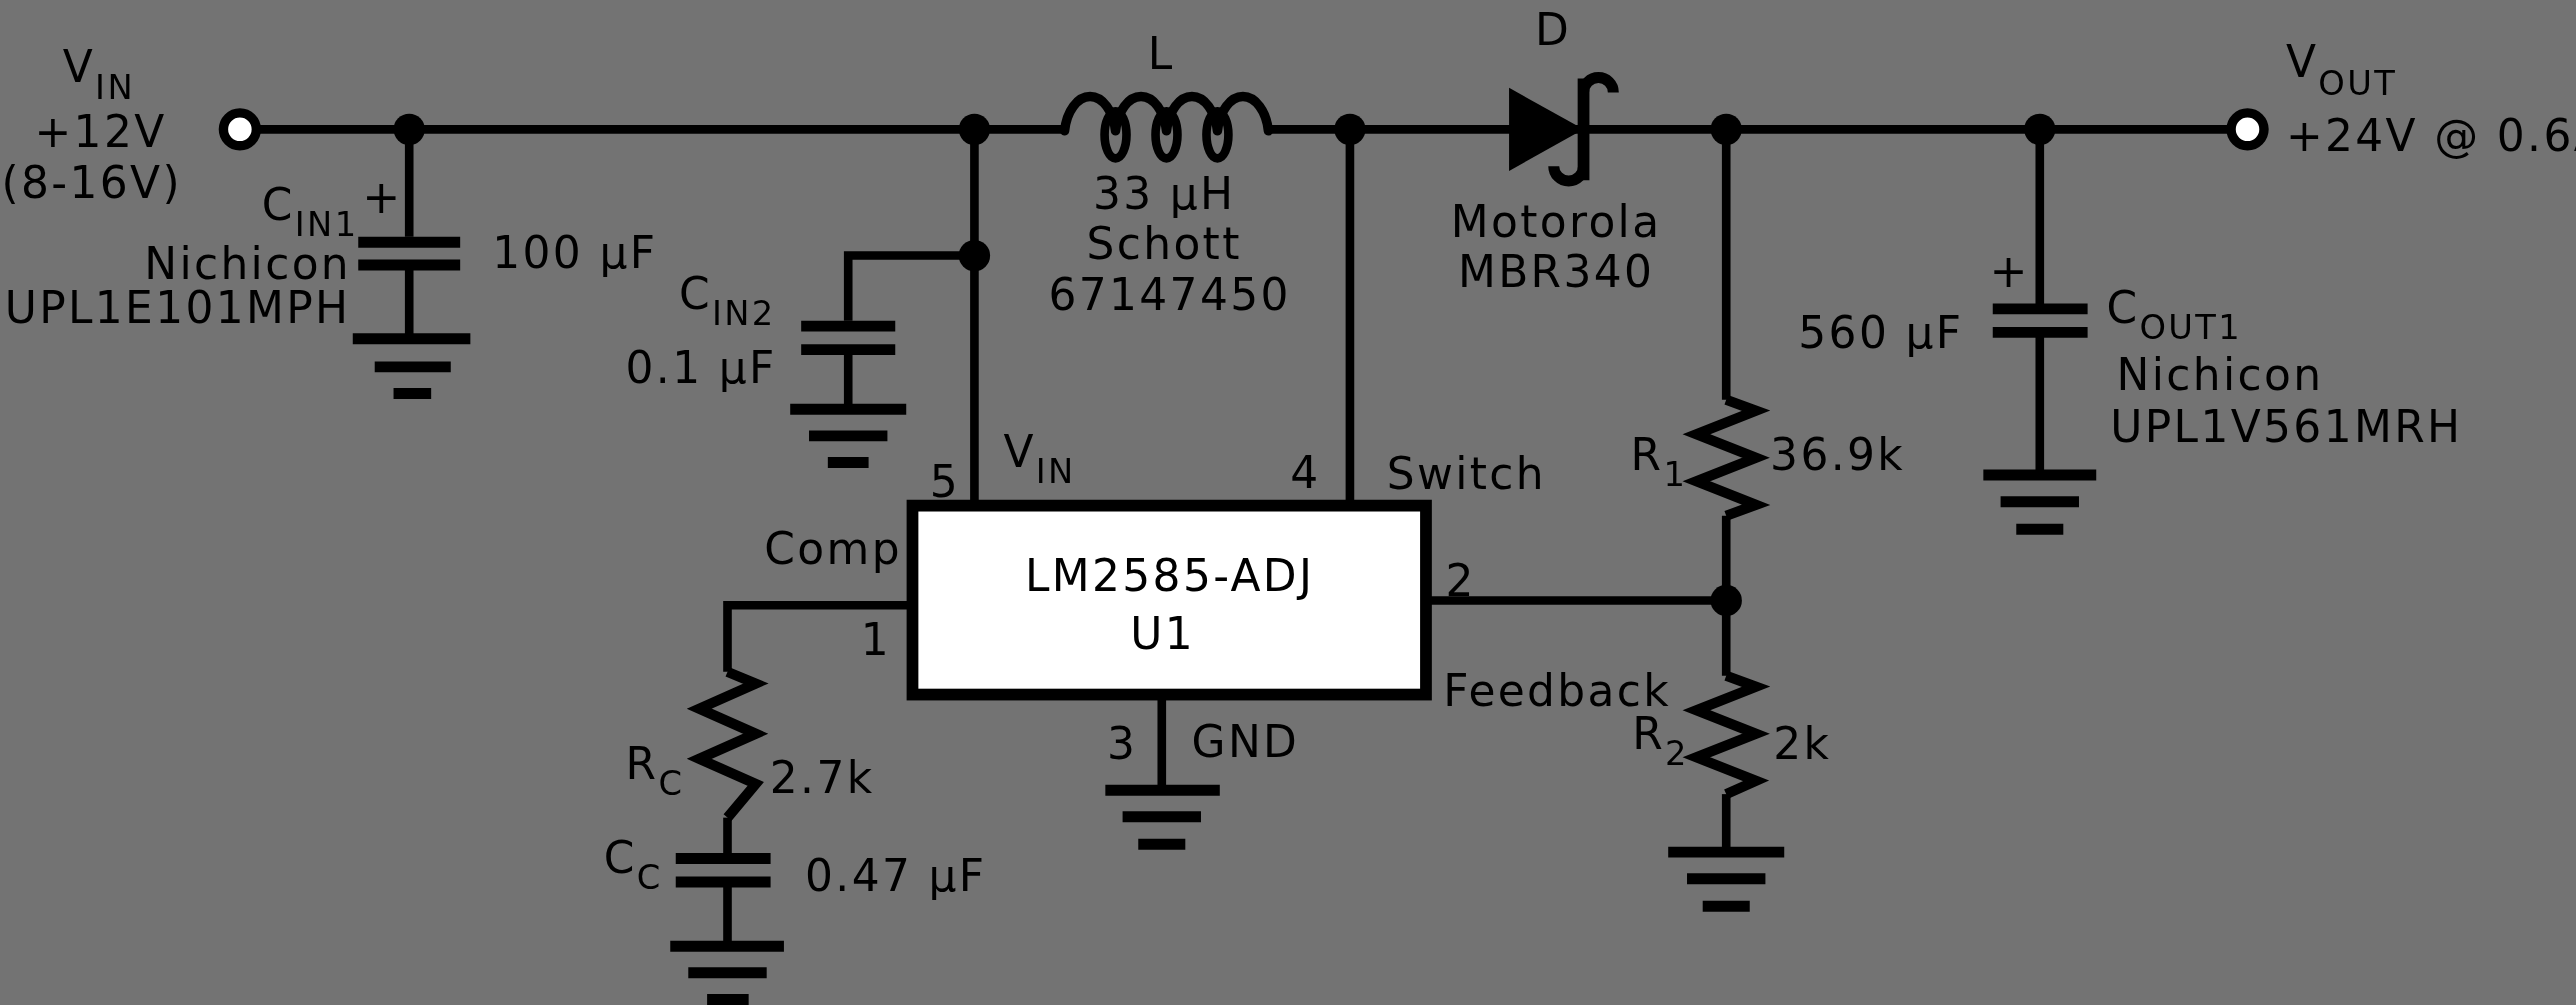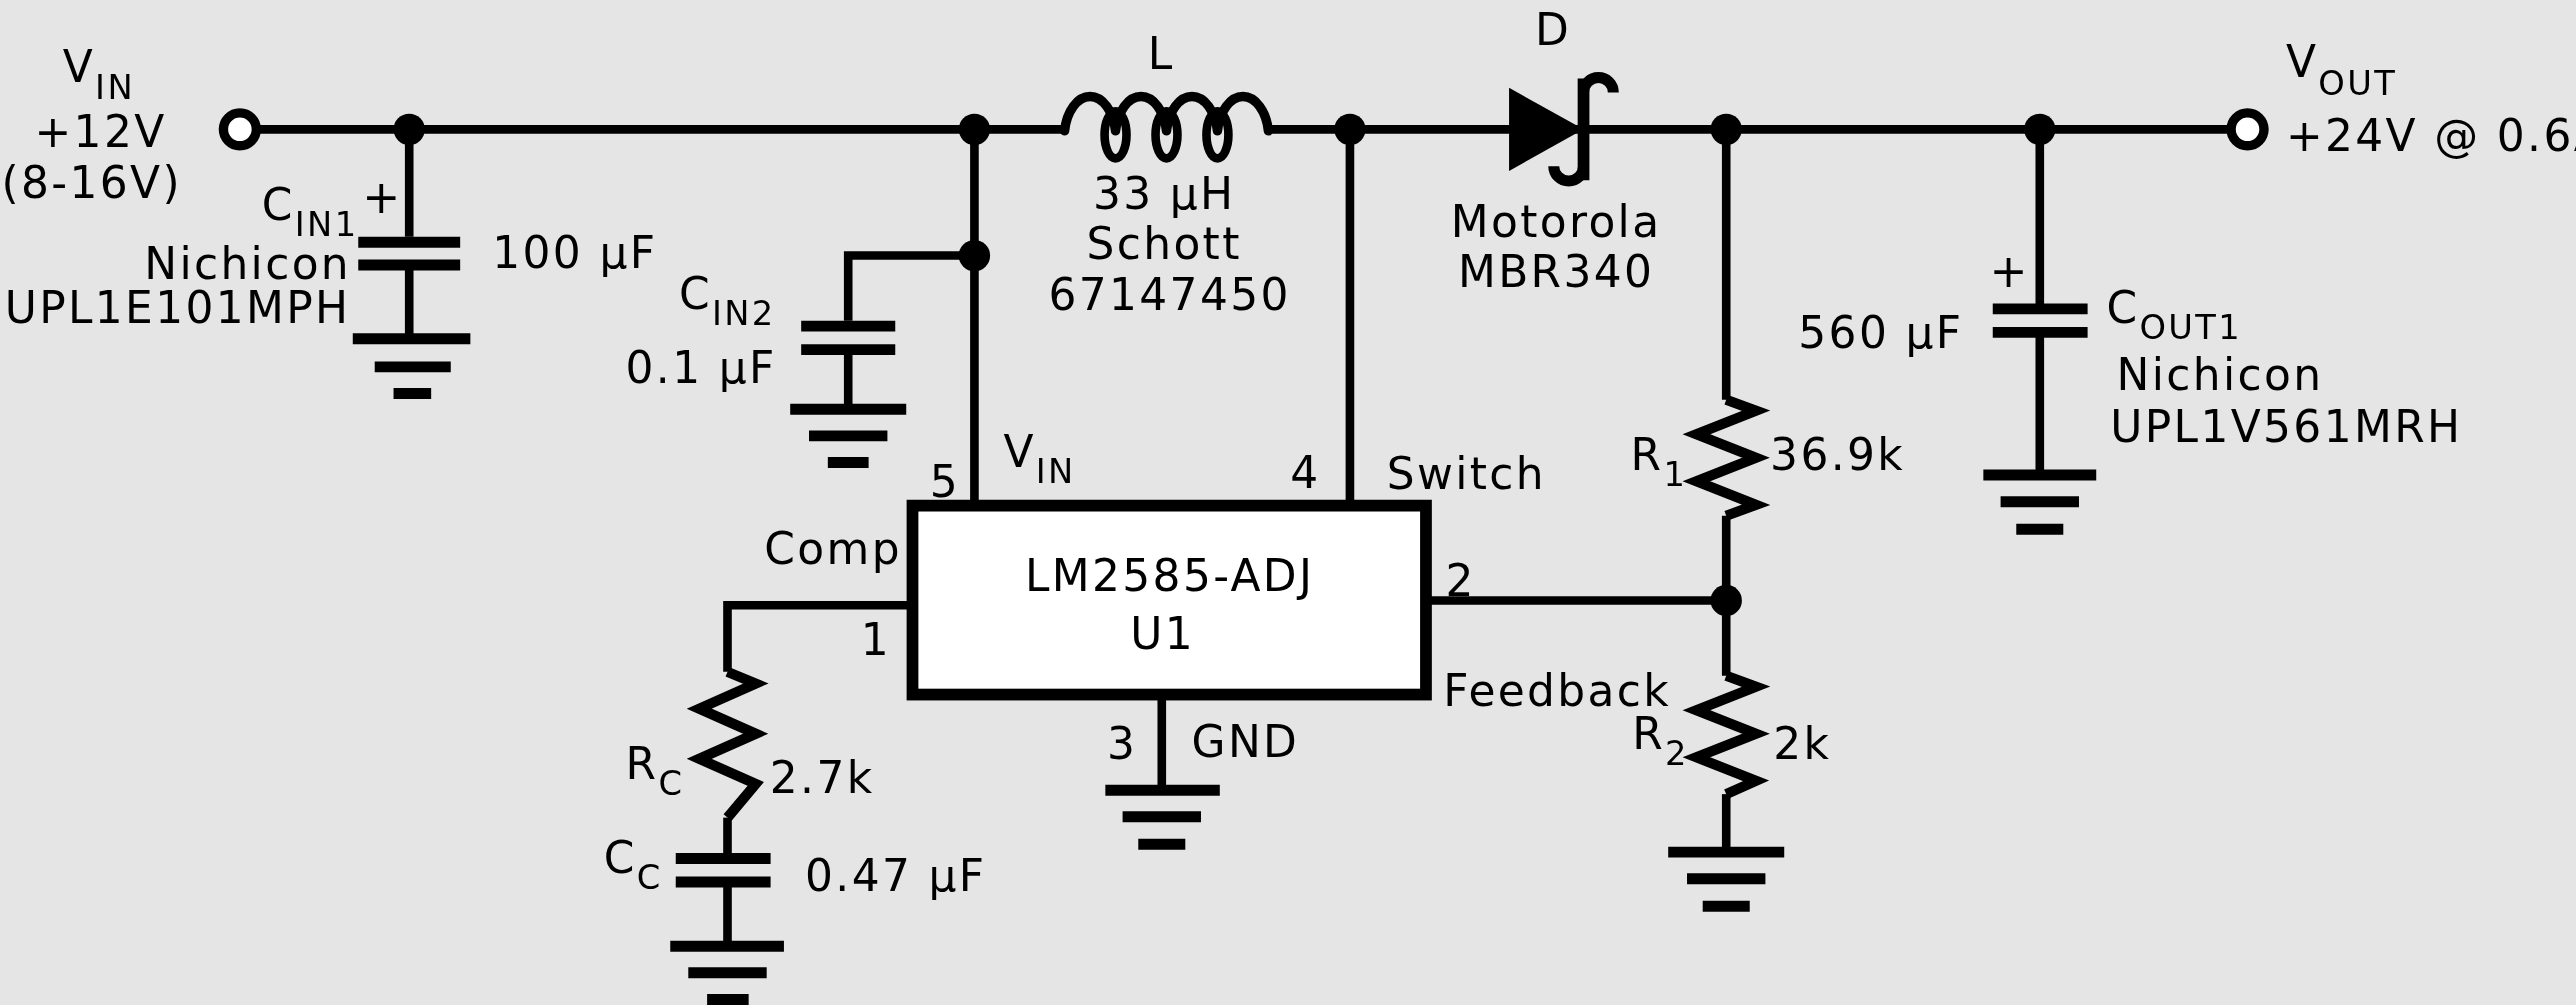--- a/index.html
+++ b/index.html
@@ -6,21 +6,21 @@
     margin: 0;
     padding: 0;
     background: #ffffff;
     width: 2576px;
     height: 1005px;
     overflow: hidden;
   }
   .schematic-wrap {
     width: 2576px;
     height: 1005px;
-    background: #e5e5e5;
+    background: #737373;
   }
   svg {
     display: block;
   }
   text {
     font-family: "DejaVu Sans", "Liberation Sans", sans-serif;
     fill: #000000;
     letter-spacing: 3px;
   }
   .lbl   { font-size: 56px; }

